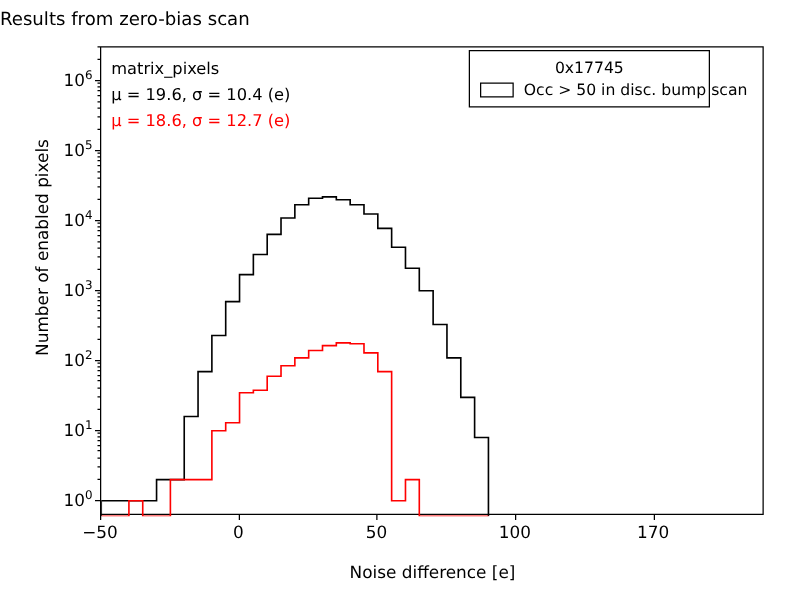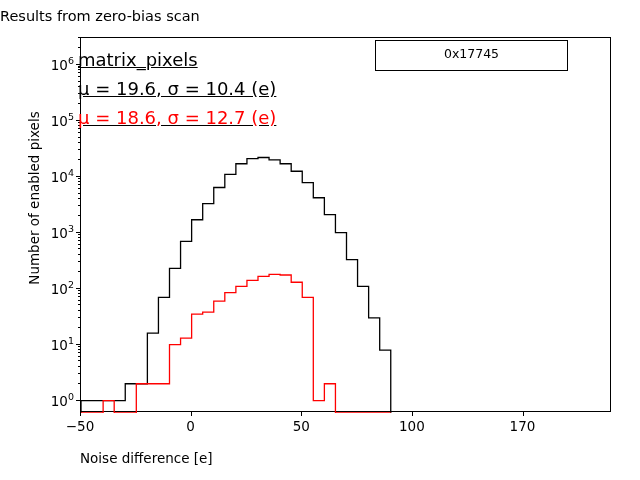--- a/index.html
+++ b/index.html
@@ -5,38 +5,38 @@
   html,body{margin:0;padding:0;}
   body{width:640px;height:480px;background:#ffffff;
        font-family:"DejaVu Sans","Liberation Sans",sans-serif;overflow:hidden;}
   #fig{position:relative;width:640px;height:480px;}
 
   #title{position:absolute;left:0;top:8px;width:640px;text-align:left;
          font-size:14.5px;color:#000;}
 
   #ylabel{position:absolute;left:-96px;top:190px;width:260px;text-align:center;
           font-size:13.5px;color:#000;transform:rotate(-90deg);}
-  #xlabel{position:absolute;left:80px;top:450px;width:532px;
+  #xlabel{position:absolute;left:80px;top:450px;width:532px;text-align:center;
           font-size:13.5px;color:#000;}
 
   
   #axes{position:absolute;left:80px;top:37px;width:531px;height:375px;
         border:1.1px solid #000;box-sizing:border-box;}
   #plotsvg{position:absolute;left:0;top:0;}
 
   .xtick{position:absolute;width:1.1px;height:4px;background:#000;top:412px;}
   .xticklbl{position:absolute;top:418px;font-size:13.5px;color:#000;
             transform:translateX(-50%);}
   .ytick{position:absolute;left:76px;width:4px;height:1.1px;background:#000;}
   .ytickm{position:absolute;left:78px;width:2.4px;height:1px;background:#000;}
   .yticklbl{position:absolute;right:640px;font-size:13.5px;color:#000;
             white-space:nowrap;transform:translateY(-50%);}
   .yticklbl sup{font-size:9.5px;vertical-align:super;}
 
-  #annot{position:absolute;left:78px;top:45px;font-size:18px;line-height:1.62;text-decoration:underline;}
+  #annot{position:absolute;left:89px;top:45px;font-size:13px;line-height:1.62;}
   #annot .ln{color:#000;white-space:nowrap;}
   #annot .red{color:#ff0000;}
 
   #legend{position:absolute;left:375px;top:40px;width:193px;
           border:0.9px solid #000;background:#fff;box-sizing:border-box;
           padding:5px 6px 6px 6px;}
   #legend .lgtitle{font-size:12.5px;text-align:center;color:#000;
                    margin-bottom:3px;}
   .lgrow{display:flex;align-items:center;gap:8px;margin:2px 0 0 2px;}
   .lgkey{width:27px;height:12px;box-sizing:border-box;flex:none;}
@@ -139,15 +139,19 @@
     </div>
 
   <div id="annot">
     <div class="ln">matrix_pixels</div>
     <div class="ln">μ = 19.6, σ = 10.4 (e)</div>
     <div class="ln red">μ = 18.6, σ = 12.7 (e)</div>
   </div>
 
   <div id="legend">
     <div class="lgtitle">0x17745</div>
+    <div class="lgrow">
+      <span class="lgkey lgk-black"></span>
+      <span class="lglbl">Occ &gt; 50 in disc. bump scan</span>
+    </div>
   </div>
 
 </div>
 
 </body></html>

